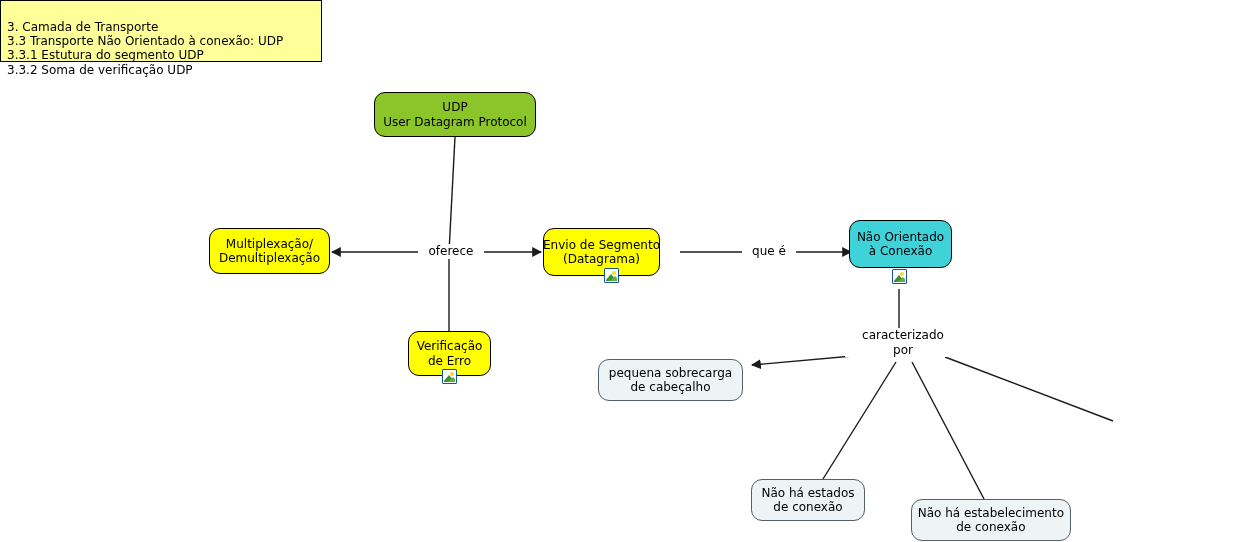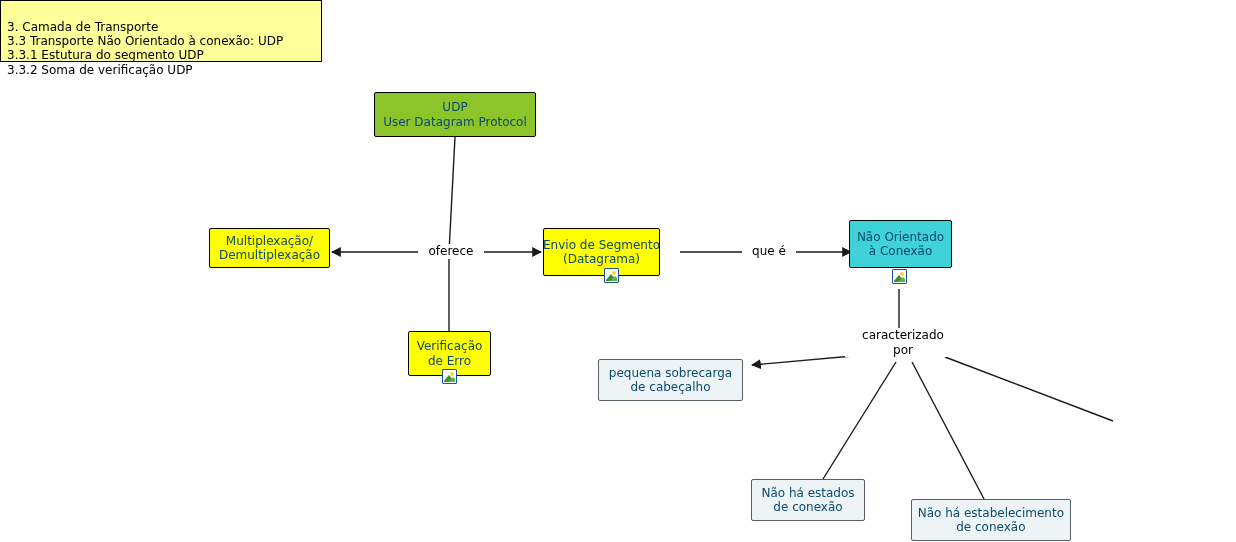--- a/index.html
+++ b/index.html
@@ -46,28 +46,28 @@
     line-height: 14.2px;
     color: #000000;
     white-space: nowrap;
   }
 
   
   .node {
     position: absolute;
     box-sizing: border-box;
     border: 1px solid #000000;
-    border-radius: 2px;
+    border-radius: 11px;
     display: flex;
     align-items: center;
     justify-content: center;
     text-align: center;
     font-size: 12px;
     line-height: 14.5px;
-    color: #0c4a6e;
+    color: #000000;
     white-space: nowrap;
   }
   .node .label {
     display: block;
     padding: 0 6px;
   }
   .node-green {
     background: #8cc52a;
     border-color: #000000;
   }
@@ -196,21 +196,21 @@
     <span>por</span>
   </div>
 
   <div class="node node-green" style="left:374px; top:92px; width:162px; height:45px;">
     <span class="label">
       <span>UDP</span><br>
       <span>User Datagram Protocol</span>
     </span>
   </div>
 
-  <div class="node node-yellow" style="left:209px; top:228px; width:121px; height:40px;">
+  <div class="node node-yellow" style="left:209px; top:228px; width:121px; height:46px;">
     <span class="label">
       <span>Multiplexação/</span><br>
       <span>Demultiplexação</span>
     </span>
   </div>
 
   <div class="node node-yellow" style="left:543px; top:228px; width:117px; height:48px;">
     <span class="label">
       <span>Envio de Segmento</span><br>
       <span>(Datagrama)</span>

